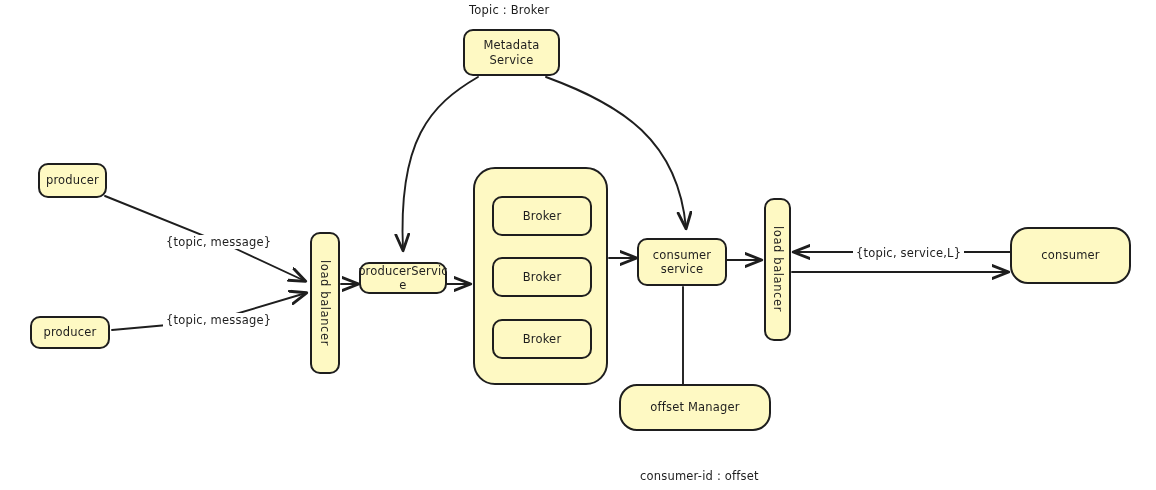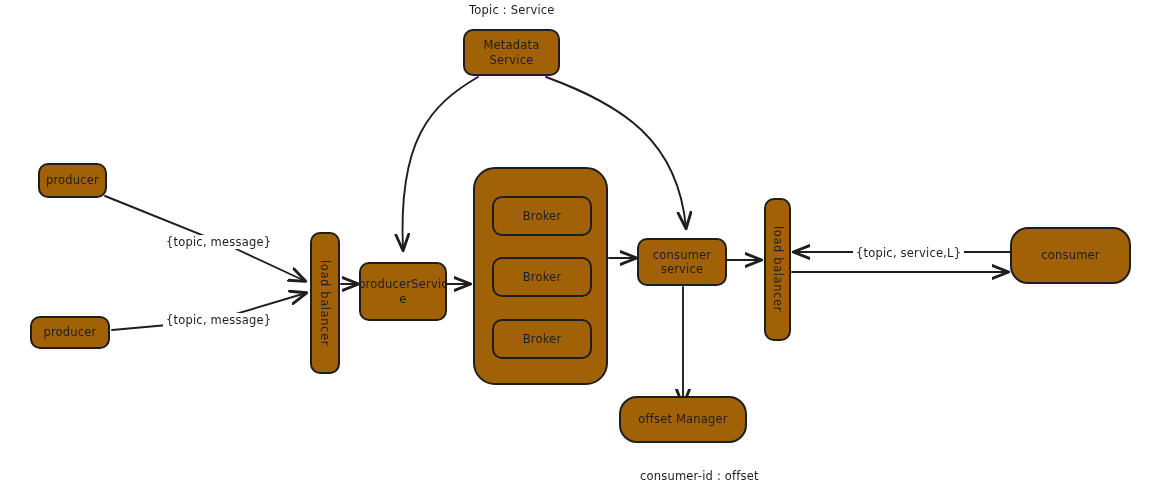--- a/index.html
+++ b/index.html
@@ -1,20 +1,20 @@
 <!DOCTYPE html>
 <html><head>
 <meta charset="utf-8">
 <style>
   html,body{margin:0;padding:0;background:#ffffff;}
   body{width:1156px;height:490px;position:relative;overflow:hidden;
        font-family:"DejaVu Sans","Liberation Sans",sans-serif;color:#1e1e1e;}
   #canvas{position:absolute;left:0;top:0;width:1156px;height:490px;}
   .node{position:absolute;box-sizing:border-box;display:flex;align-items:center;
-        justify-content:center;text-align:center;background:#a16207;
+        justify-content:center;text-align:center;background:#fef9c3;
         border:2px solid #1e1e1e;color:#1e1e1e;line-height:1.25;
         font-size:11.5px;letter-spacing:.2px;}
   .node.rounded{border-radius:10px;}
   .node.biground{border-radius:18px;}
   .lb{writing-mode:vertical-rl;text-orientation:mixed;font-size:11.5px;
       letter-spacing:.6px;padding:0;}
   .txt{position:absolute;font-size:11.5px;color:#1e1e1e;white-space:nowrap;
        letter-spacing:.2px;}
   .edge-label{position:absolute;font-size:11.5px;color:#1e1e1e;white-space:nowrap;
        background:#ffffff;padding:0 3px;letter-spacing:.2px;}
@@ -48,21 +48,21 @@
     <path d="M727,260 L761,260"></path>
 
     <path d="M683,287 L683,405"></path>
 
     <path d="M1010,252 L794,252"></path>
 
     <path d="M792,272 L1008,272"></path>
   </g>
 </svg>
 
-<div class="txt" style="left:469px;top:3px;">Topic : Service</div>
+<div class="txt" style="left:469px;top:3px;">Topic : Broker</div>
 
 <div class="txt" style="left:640px;top:469px;">consumer-id : offset</div>
 
 <div class="edge-label" style="left:163px;top:235px;">{topic, message}</div>
 
 <div class="edge-label" style="left:163px;top:313px;">{topic, message}</div>
 
 <div class="edge-label" style="left:853px;top:246px;">{topic, service,L}</div>
 
 <div class="node rounded stack" style="left:463px;top:29px;width:97px;height:47px;">
@@ -75,21 +75,21 @@
 </div>
 
 <div class="node rounded" style="left:30px;top:316px;width:80px;height:33px;">
   <span>producer</span>
 </div>
 
 <div class="node rounded lb" style="left:310px;top:232px;width:30px;height:142px;">
   <span>load balancer</span>
 </div>
 
-<div class="node rounded" style="left:359px;top:262px;width:88px;height:59px;padding:0 3px;">
+<div class="node rounded" style="left:359px;top:262px;width:88px;height:32px;padding:0 3px;">
   <span>producerServic e</span>
 </div>
 
 <div class="node biground" style="left:473px;top:167px;width:135px;height:218px;
      border-radius:22px;display:block;padding:0;">
   <div class="node rounded" style="left:17px;top:27px;width:100px;height:40px;">
     <span>Broker</span>
   </div>
   <div class="node rounded" style="left:17px;top:88px;width:100px;height:40px;">
     <span>Broker</span>
@@ -105,15 +105,15 @@
 </div>
 
 <div class="node rounded lb" style="left:764px;top:198px;width:27px;height:143px;">
   <span>load balancer</span>
 </div>
 
 <div class="node biground" style="left:1010px;top:227px;width:121px;height:57px;">
   <span>consumer</span>
 </div>
 
-<div class="node biground" style="left:619px;top:396px;width:128px;height:47px;justify-content:center;">
+<div class="node biground" style="left:619px;top:384px;width:152px;height:47px;justify-content:center;">
   <span>offset Manager</span>
 </div>
 
 </body></html>

